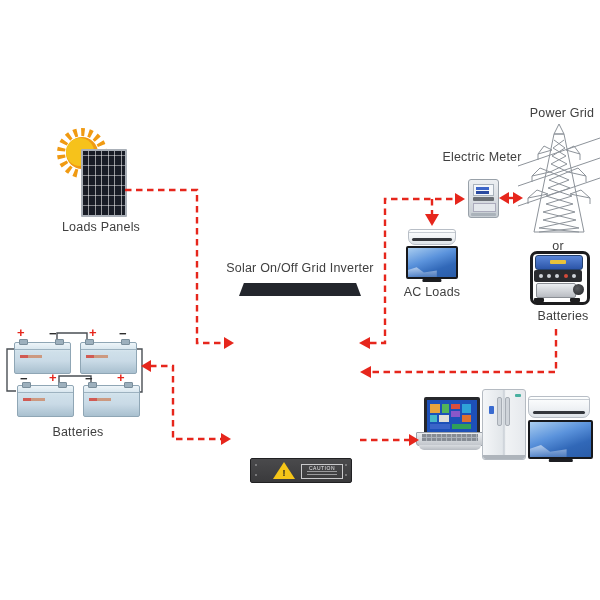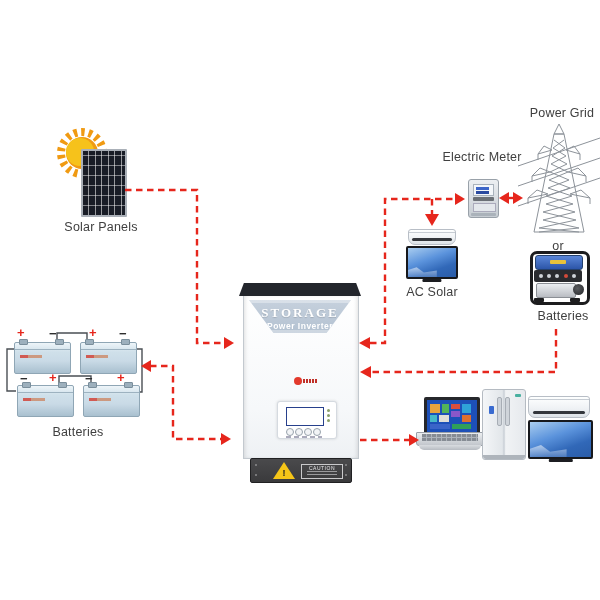--- a/index.html
+++ b/index.html
@@ -135,21 +135,21 @@
 <div class="canvas">
 
   <div class="sun">
     <svg width="56" height="56" viewBox="0 0 56 56">
       <circle cx="28" cy="28" r="21" fill="none" style="stroke:var(--sun-ray-orange)" stroke-width="8" stroke-dasharray="3.5 4"></circle>
       <circle cx="28" cy="28" r="16" style="fill:var(--sun-ray-orange)"></circle>
       <circle cx="26" cy="27" r="14" style="fill:var(--sun-yellow)"></circle>
     </svg>
   </div>
   <div class="solar-panel"></div>
-  <div class="lbl" style="left:101px;top:220px;">Solar Panels</div>
+  <div class="lbl" style="left:101px;top:220px;">Loads Panels</div>
 
   <svg class="overlay" width="600" height="600">
     <g fill="none" stroke="#4a4f54" stroke-width="1.4">
       <path d="M14 349 H7 V391 H16"></path>
       <path d="M57 341 V333 H87 V341"></path>
       <path d="M136 349 H142 V392 H137"></path>
       <path d="M59 384 V376 H91 V384"></path>
     </g>
   </svg>
   <div class="battery" style="left:14px;top:342px;">
@@ -171,39 +171,22 @@
   <span class="sign plus" style="left:17px;top:326px;">+</span>
   <span class="sign minus" style="left:49px;top:327px;">−</span>
   <span class="sign plus" style="left:89px;top:326px;">+</span>
   <span class="sign minus" style="left:119px;top:327px;">−</span>
   <span class="sign minus" style="left:20px;top:372px;">−</span>
   <span class="sign plus" style="left:49px;top:371px;">+</span>
   <span class="sign minus" style="left:85px;top:372px;">−</span>
   <span class="sign plus" style="left:117px;top:371px;">+</span>
   <div class="lbl" style="left:78px;top:425px;">Batteries</div>
 
+  <div class="lbl" style="left:300px;top:261px;">Solar On/Off Grid Inverter</div>
   <div class="inv-cap"></div>
-  <div class="inv-body">
-    <div class="inv-banner">
-      <div class="t1">STORAGE</div>
-      <div class="t2">Power Inverter</div>
-    </div>
-    <div class="inv-brand"></div>
-    <div class="inv-lcd">
-      <div class="inv-screen"></div>
-      <span class="led" style="top:7px;"></span>
-      <span class="led" style="top:12px;"></span>
-      <span class="led" style="top:17px;"></span>
-      <span class="inv-btn" style="left:8px;"></span>
-      <span class="inv-btn" style="left:17px;"></span>
-      <span class="inv-btn" style="left:26px;"></span>
-      <span class="inv-btn" style="left:35px;"></span>
-      <span class="inv-btnlbl"></span>
-    </div>
-  </div>
   <div class="inv-base">
     <span class="bolt" style="left:4px;top:5px;"></span>
       <span class="bolt" style="left:4px;top:15px;"></span>
     <span class="bolt" style="right:4px;top:5px;"></span>
       <span class="bolt" style="right:4px;top:15px;"></span>
     <div class="warn-tri">
       <span>!</span>
     </div>
     <div class="caution-box">
       <span>CAUTION</span>
@@ -240,21 +223,21 @@
       <path d="M0 46 L82 18"></path>
       <path d="M0 66 L82 38"></path>
       <path d="M0 86 L82 58"></path>
     </g>
   </svg>
 
   <div class="ac-unit" style="left:408px;top:229px;width:46px;height:14px;"></div>
   <div class="tv" style="left:406px;top:246px;width:48px;height:29px;">
     <div class="stand"></div>
   </div>
-  <div class="lbl" style="left:432px;top:285px;">AC Solar</div>
+  <div class="lbl" style="left:432px;top:285px;">AC Loads</div>
 
   <div class="lbl" style="left:558px;top:239px;">or</div>
   <div class="gen">
     <div class="frame"></div>
     <div class="tank"></div>
     <div class="ctrl">
       <i style="left:5px;"></i>
         <i style="left:13px;"></i>
         <i style="left:21px;"></i>
       <i style="left:30px;background:#d24a3a;"></i>

